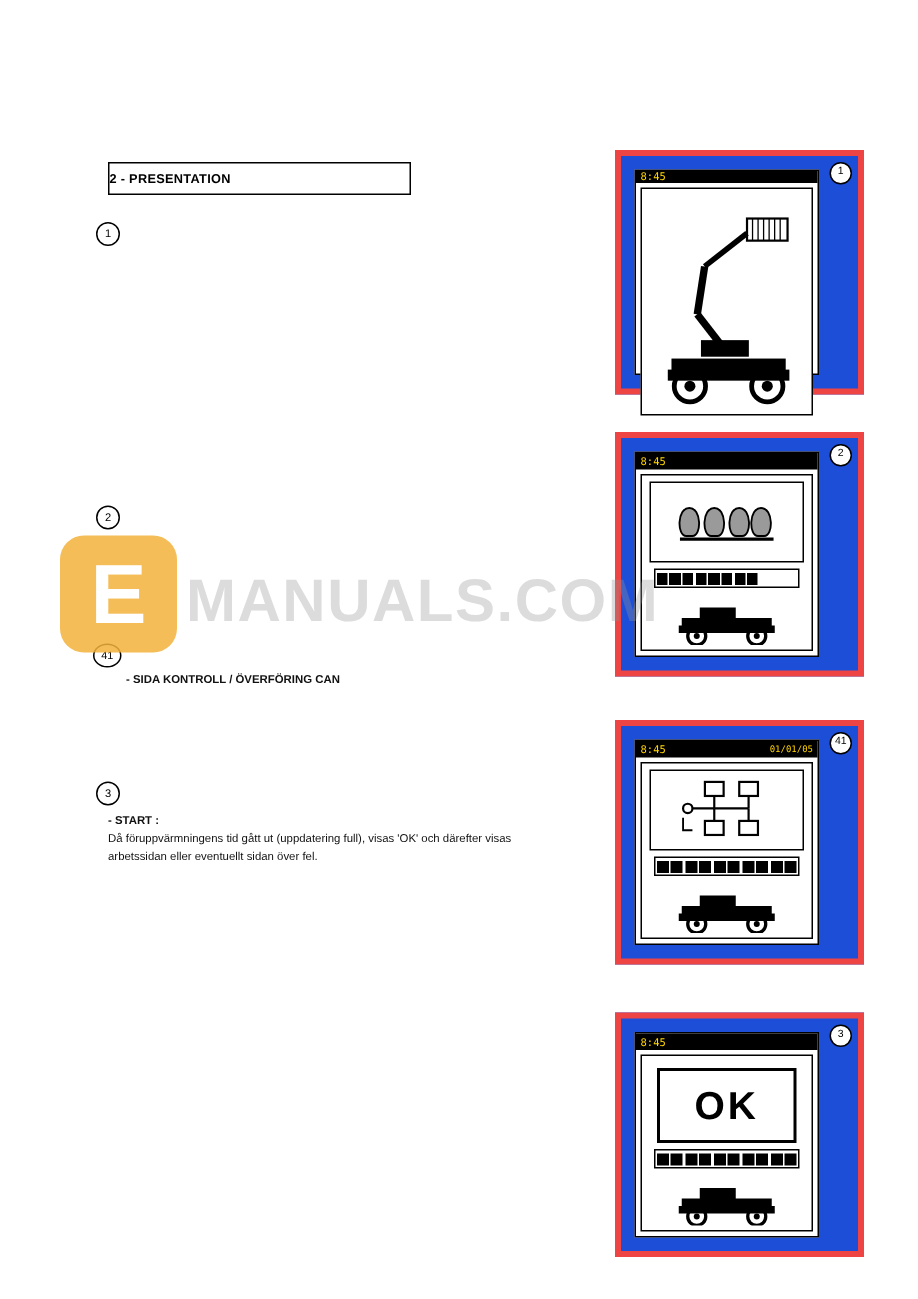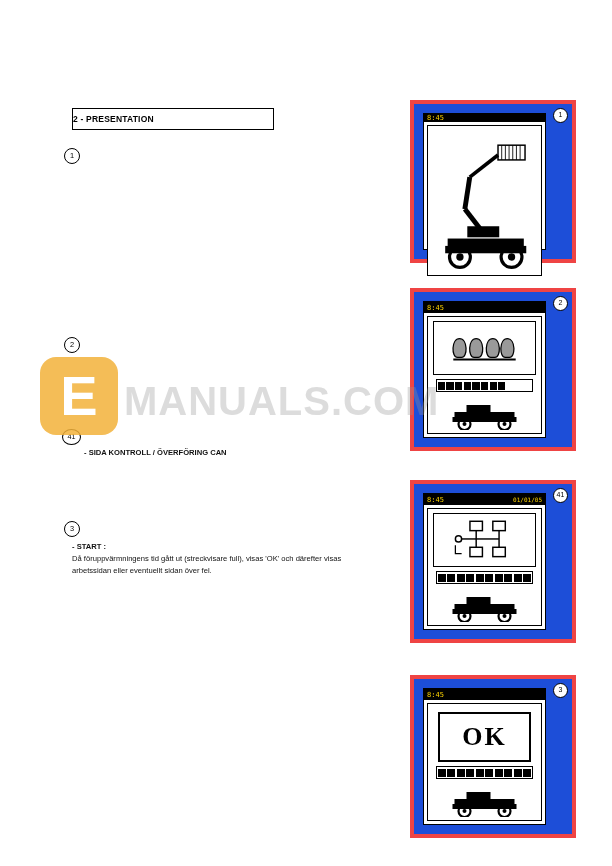--- a/index.html
+++ b/index.html
@@ -119,21 +119,21 @@
     flex:1;
     margin:1.5px .7px;
     background:#000;
   }
   .bars span.empty{background:#fff;}
   
   .okbox{
     position:absolute;left:10px;right:10px;top:8px;height:46px;
     border:2px solid #000;
     display:flex;align-items:center;justify-content:center;
-    font-family:Liberation Serif, serif;
+    font-family:Liberation Sans, sans-serif;
     font-weight:bold;
     font-size:26px;
     letter-spacing:2px;
   }
 
   
   .machine{
     position:absolute;
     left:0;right:0;bottom:3px;
     height:30px;
@@ -193,21 +193,21 @@
   <div class="circ wide" style="left:62px;top:429px;">41</div>
 
   <div class="para" style="left:84px;top:447px;width:300px;">
     <span class="head">- SIDA KONTROLL / ÖVERFÖRING CAN</span>
   </div>
 
   <div class="circ" style="left:64px;top:521px;">3</div>
 
   <div class="para" style="left:72px;top:521px;width:300px;margin-top:20px;">
     <span class="head">- START :</span>
-    <span class="body">Då föruppvärmningens tid gått ut (streckvisare full), visas 'OK' och därefter visas arbetssidan eller eventuellt sidan över fel.</span>
+    <span class="body">Då föruppvärmningens tid gått ut (uppdatering full), visas 'OK' och därefter visas arbetssidan eller eventuellt sidan över fel.</span>
   </div>
 
   <div class="fig" style="left:410px;top:100px;width:130px;height:155px;">
     <div class="badge">1</div>
     <div class="lcd">
       <div class="lcd-top">
         <span class="clock">8:45</span>
         <span class="date"></span>
       </div>
       <div class="lcd-body">

